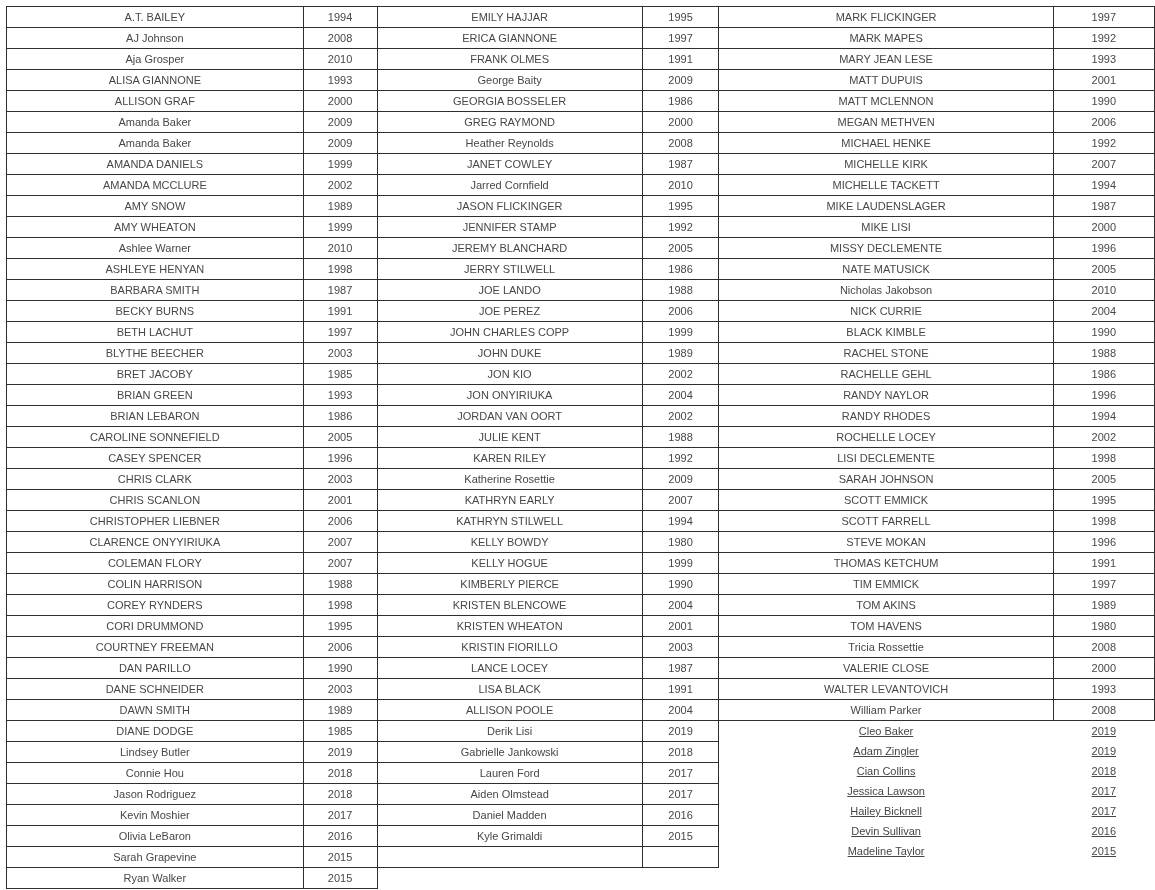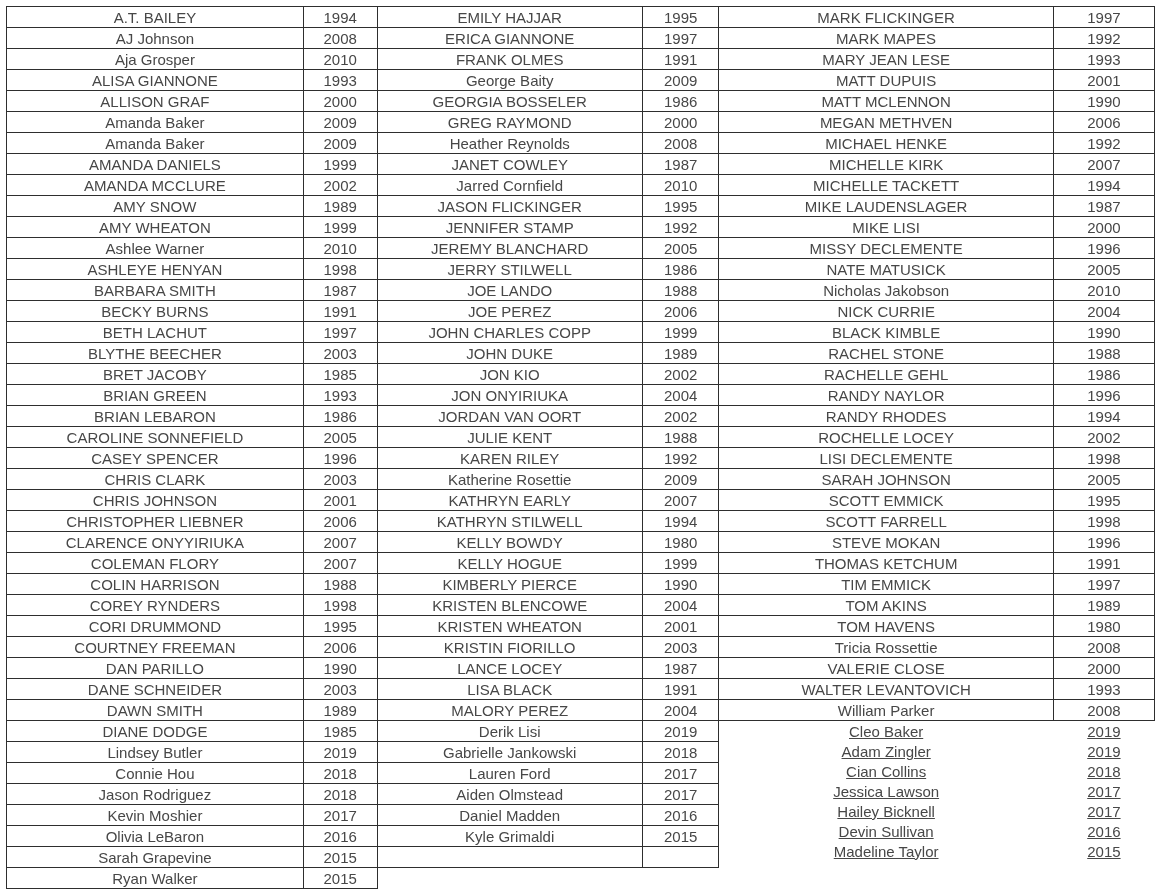--- a/index.html
+++ b/index.html
@@ -16,21 +16,21 @@
   .page {
     position: absolute;
     top: 6px;
     left: 6px;
     display: flex;
     align-items: flex-start;
   }
   table.t {
     border-collapse: collapse;
     table-layout: fixed;
-    font-size: 15px;
+    font-size: 11px;
     color: var(--text-color, #474747);
   }
   table.t + table.t {
     margin-left: -1px;
   }
   table.t td {
     border: 1px solid var(--border-color, #2e2e2e);
     height: 20px;
     padding: 0 2px;
     text-align: center;
@@ -143,21 +143,21 @@
         </tr>
         <tr>
           <td class="c-name">CASEY SPENCER</td>
           <td class="c-year">1996</td>
         </tr>
         <tr>
           <td class="c-name">CHRIS CLARK</td>
           <td class="c-year">2003</td>
         </tr>
         <tr>
-          <td class="c-name">CHRIS JOHNSON</td>
+          <td class="c-name">CHRIS SCANLON</td>
           <td class="c-year">2001</td>
         </tr>
         <tr>
           <td class="c-name">CHRISTOPHER LIEBNER</td>
           <td class="c-year">2006</td>
         </tr>
         <tr>
           <td class="c-name">CLARENCE ONYYIRIUKA</td>
           <td class="c-year">2007</td>
         </tr>
@@ -355,21 +355,21 @@
         </tr>
         <tr>
           <td class="c-name">LANCE LOCEY</td>
           <td class="c-year">1987</td>
         </tr>
         <tr>
           <td class="c-name">LISA BLACK</td>
           <td class="c-year">1991</td>
         </tr>
         <tr>
-          <td class="c-name">MALORY PEREZ</td>
+          <td class="c-name">ALLISON POOLE</td>
           <td class="c-year">2004</td>
         </tr>
         <tr>
           <td class="c-name">Derik Lisi</td>
           <td class="c-year">2019</td>
         </tr>
         <tr>
           <td class="c-name">Gabrielle Jankowski</td>
           <td class="c-year">2018</td>
         </tr>

